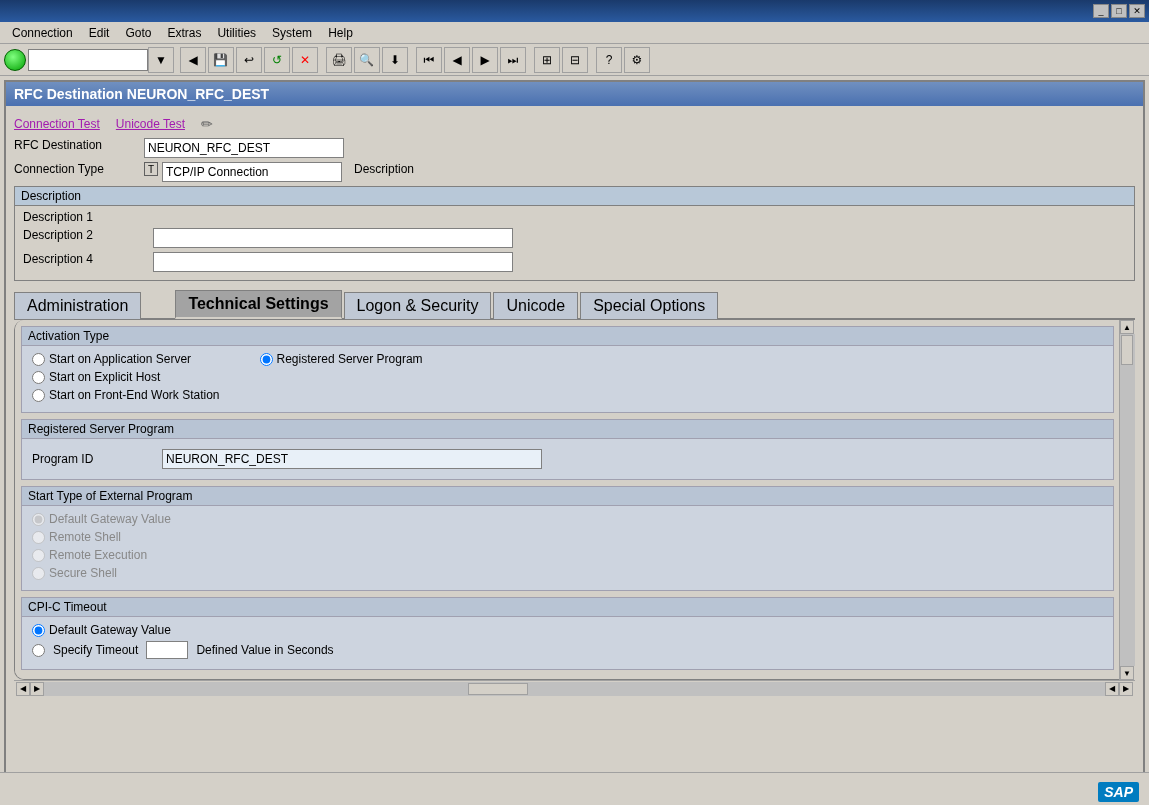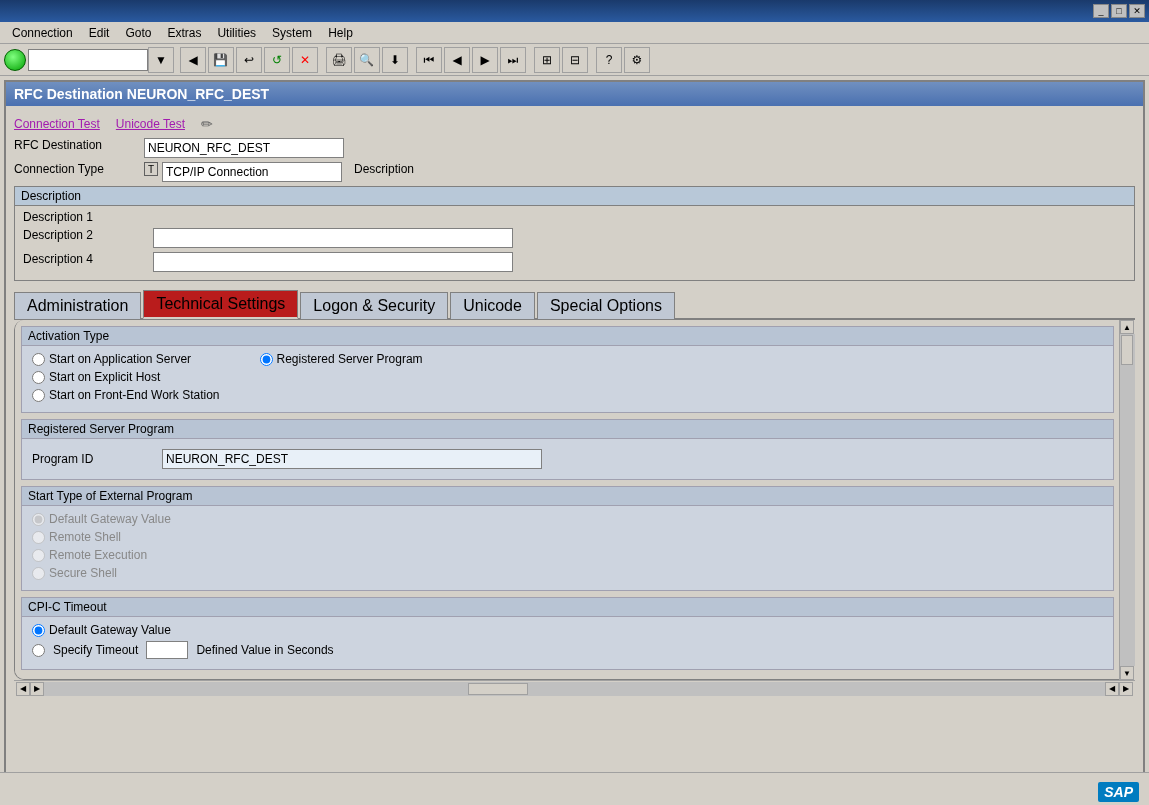--- a/index.html
+++ b/index.html
@@ -216,24 +216,25 @@
       border: 1px solid #808080;
       border-bottom: none;
       background: #c0c8d4;
       cursor: pointer;
       font-size: 16px;
       margin-right: 2px;
       position: relative;
       bottom: -1px;
     }
     .tab.active {
-      background: #b91c1c;
+      background: #a3a3a3;
       border-bottom: 2px solid #d4d0c8;
-      font-weight: normal;
+      font-weight: bold;
       z-index: 2;
+      margin-left: 32px;
     }
 
     
     .tab-content {
       border: 1px solid #808080;
       border-top: none;
       background: #d4d0c8;
       padding: 6px;
       position: relative;
       overflow-y: auto;

